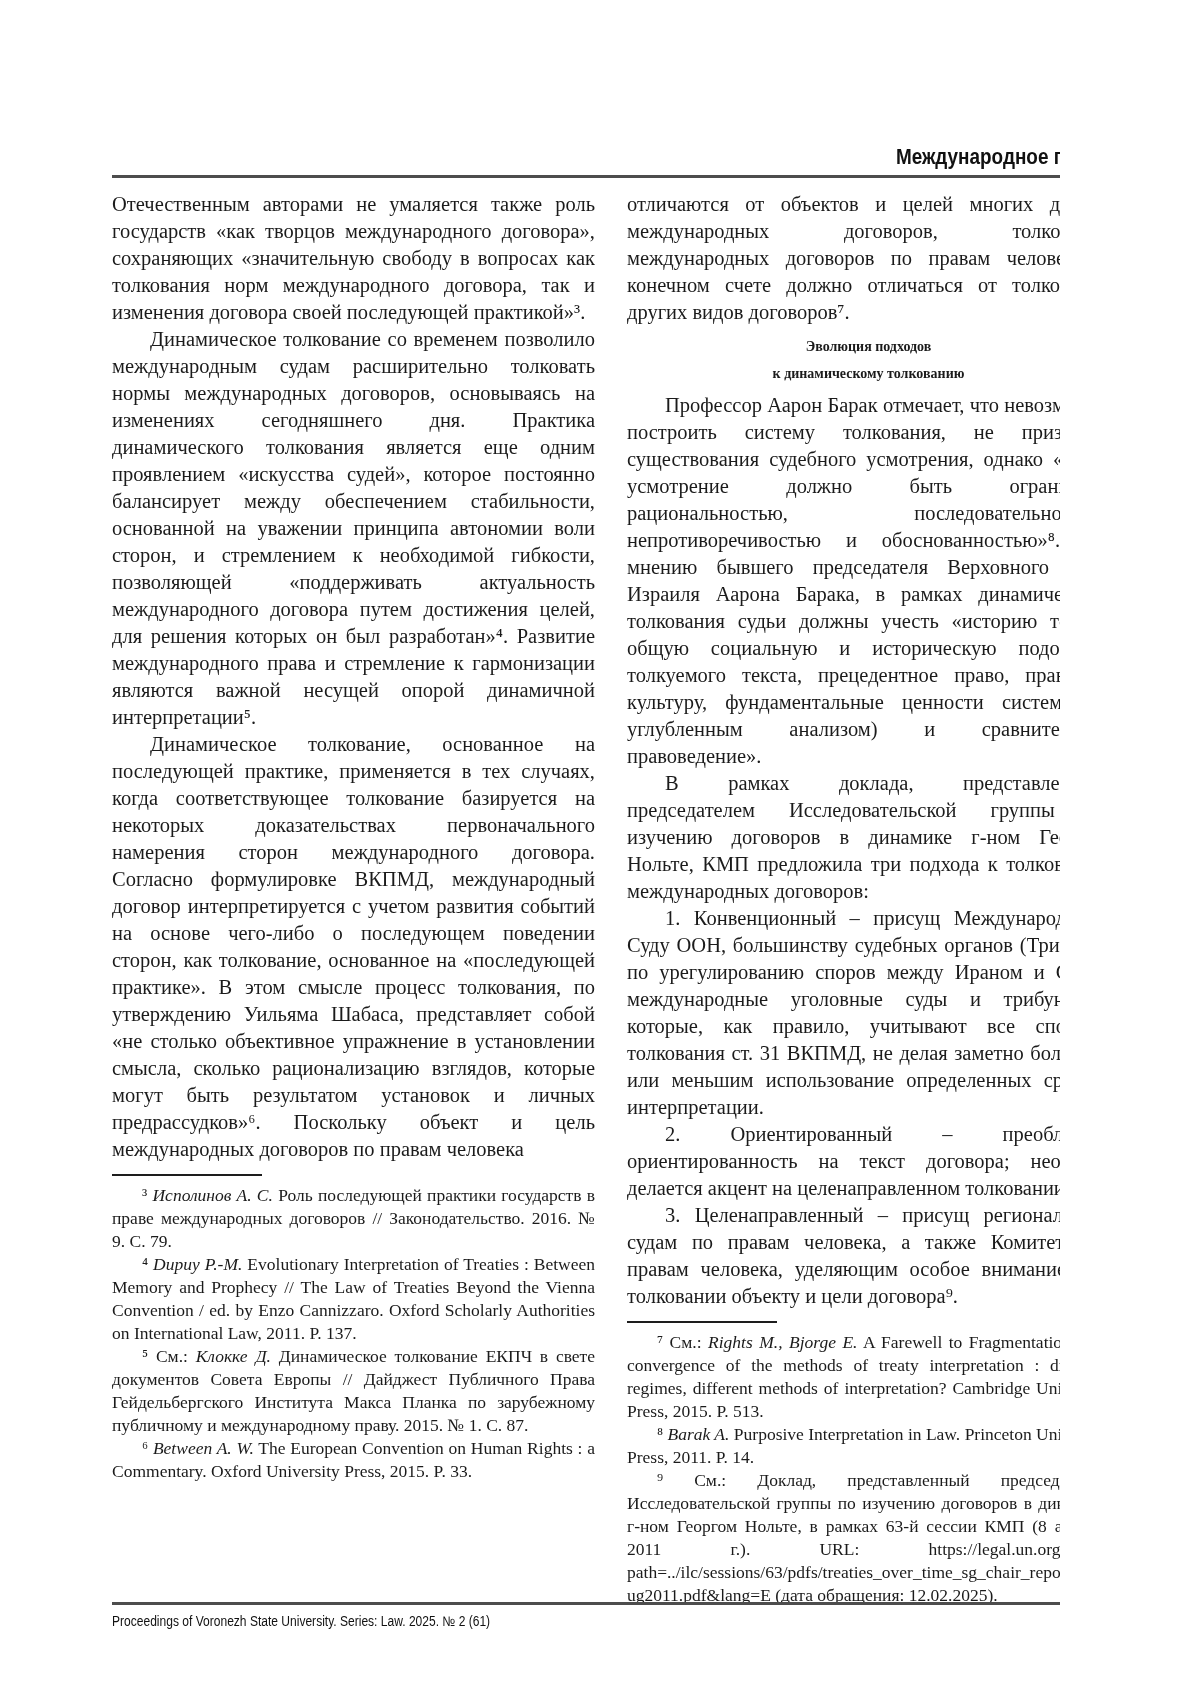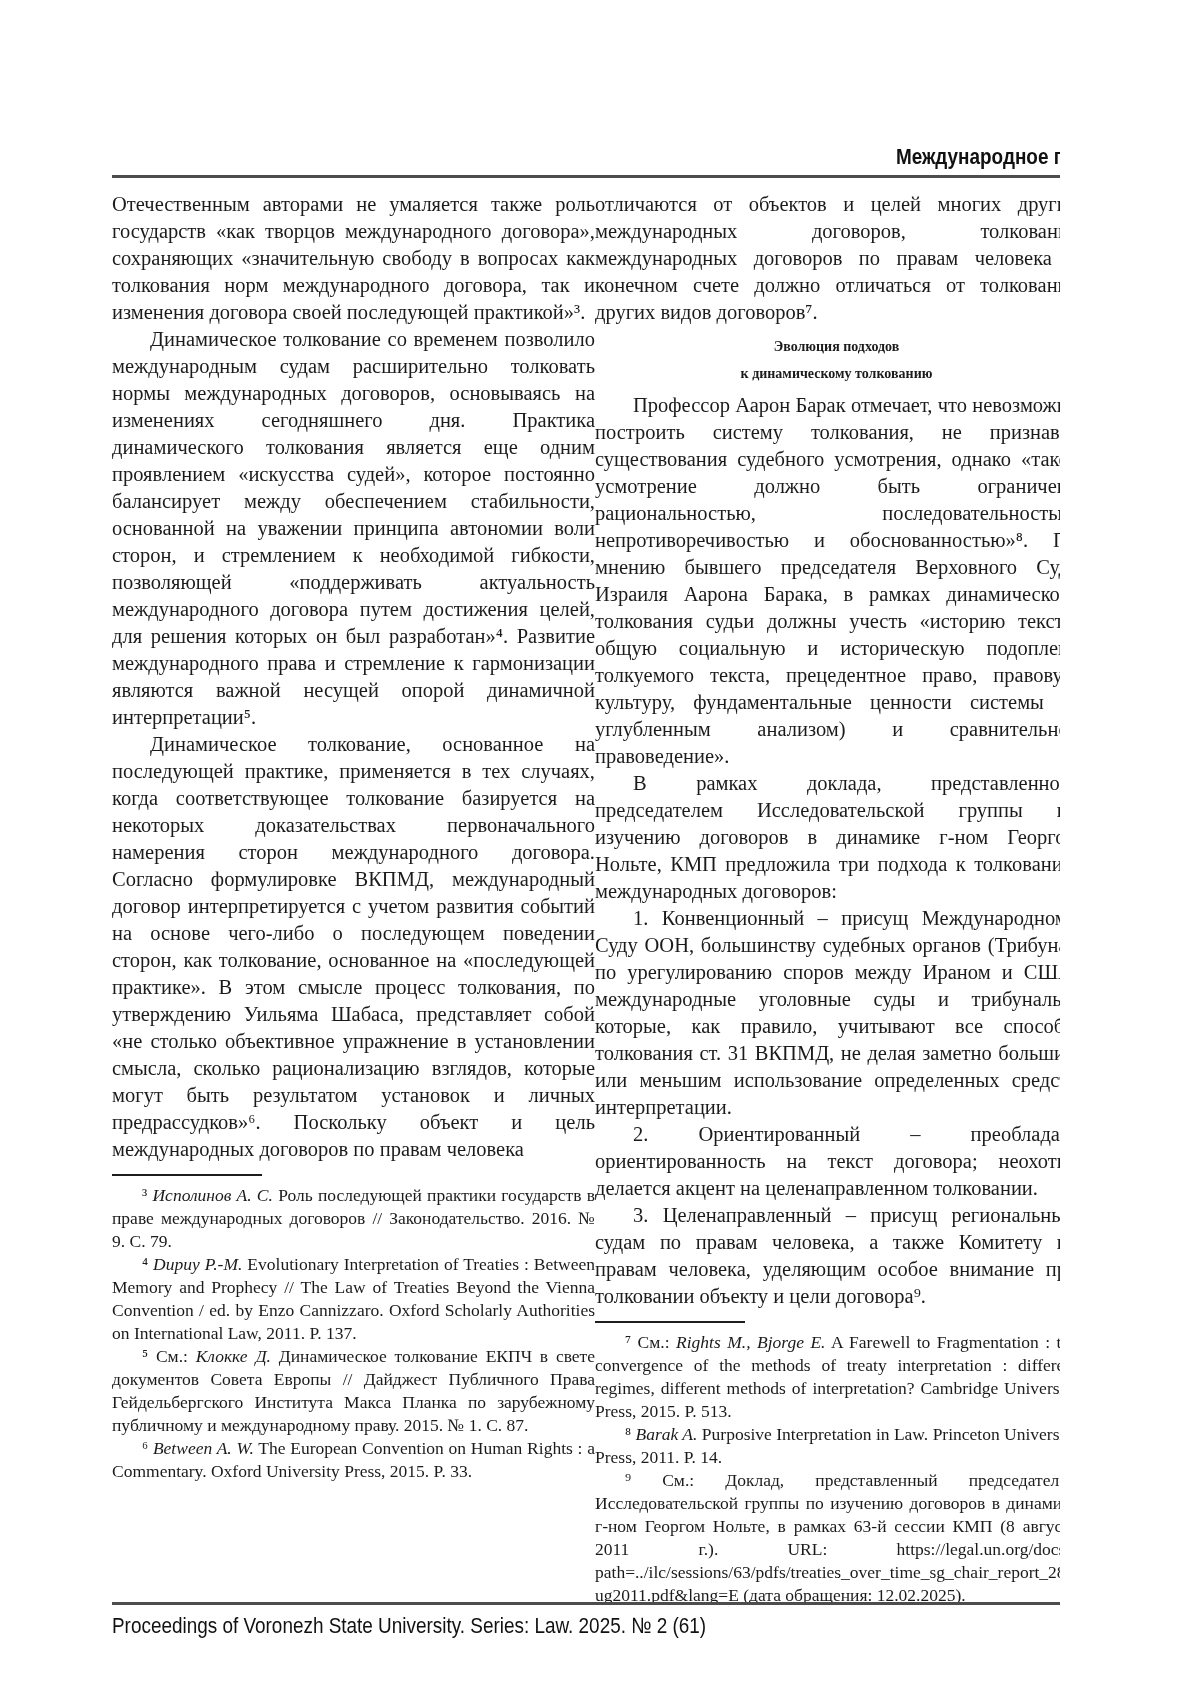--- a/index.html
+++ b/index.html
@@ -9,39 +9,39 @@
     font-family:"Liberation Serif","DejaVu Serif",serif; color:#1b1b1b;
   }
   .content { position:absolute; left:112px; top:144px; width:998px; }
   .header-row { text-align:right; padding-bottom:5px; }
   .header-title {
     font-family:"Liberation Sans","DejaVu Sans",sans-serif; font-weight:bold;
     font-size:22px; display:inline-block; transform:scaleX(0.86);
     transform-origin:100% 50%; white-space:nowrap; color:#111;
   }
   .header-rule { border-top:3px solid #4d4d4d; height:0; }
-  .columns { display:flex; margin-top:13px; }
+  .columns { display:flex; gap:32px; margin-top:13px; }
   .col { width:483px; font-size:20.5px; line-height:27px; text-align:justify; }
   .col p { margin:0; }
   p.ind { text-indent:38px; }
   .subheading {
     font-size:14px; font-weight:bold; text-align:center;
     margin:7px 0 5px; line-height:27px; text-indent:0;
   }
   .fn-sep { width:150px; border-top:2px solid #1d1d1d; height:0; margin:11px 0 8px; }
   .footnote {
     font-size:17.5px; line-height:23px; text-indent:30px;
     text-align:justify; overflow-wrap:break-word; margin:0;
   }
   .fn-author { font-style:italic; }
   .footer { position:absolute; left:112px; top:1602px; width:998px; }
   .footer-rule { border-top:3px solid #4d4d4d; height:0; margin-bottom:8px; }
   .footer-row {
     display:flex; justify-content:space-between; align-items:baseline;
-    font-family:"Liberation Sans","DejaVu Sans",sans-serif; font-size:22px; color:#111;
+    font-family:"Liberation Sans","DejaVu Sans",sans-serif; font-size:14px; color:#111;
   }
   .footer-left { display:inline-block; transform:scaleX(0.86); transform-origin:0 50%; white-space:nowrap; }
   .footer-page { display:inline-block; transform:scaleX(0.86); transform-origin:100% 50%; }
 </style>
 </head>
 <body>
 
 <div class="page">
   <div class="content">
 

